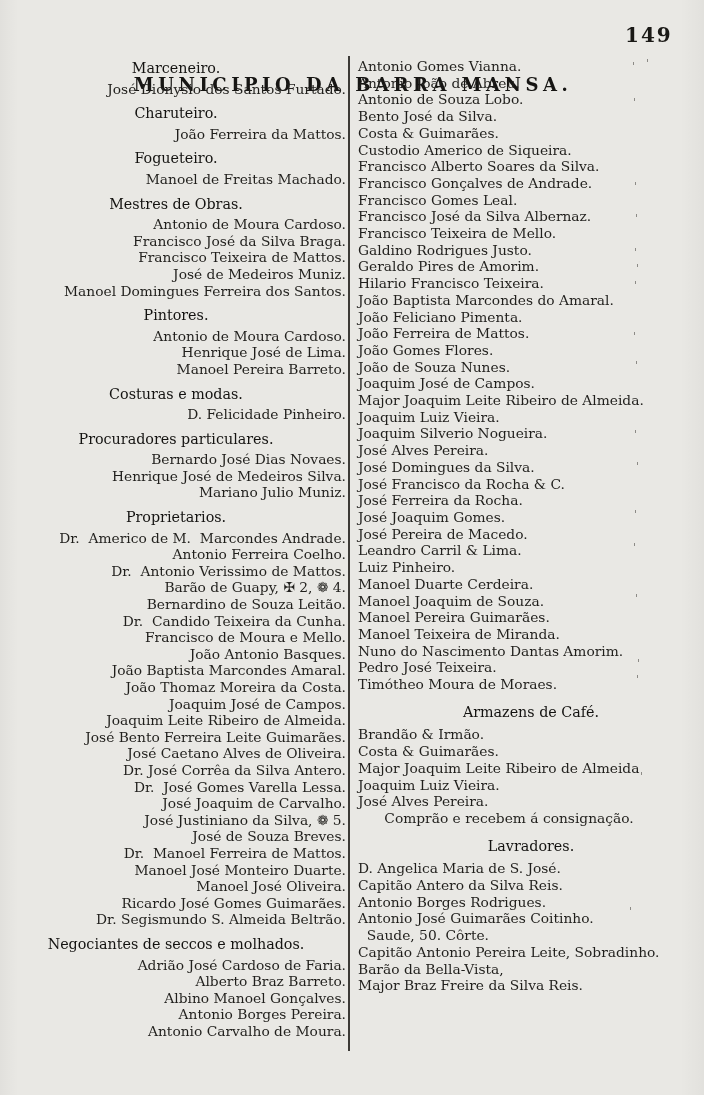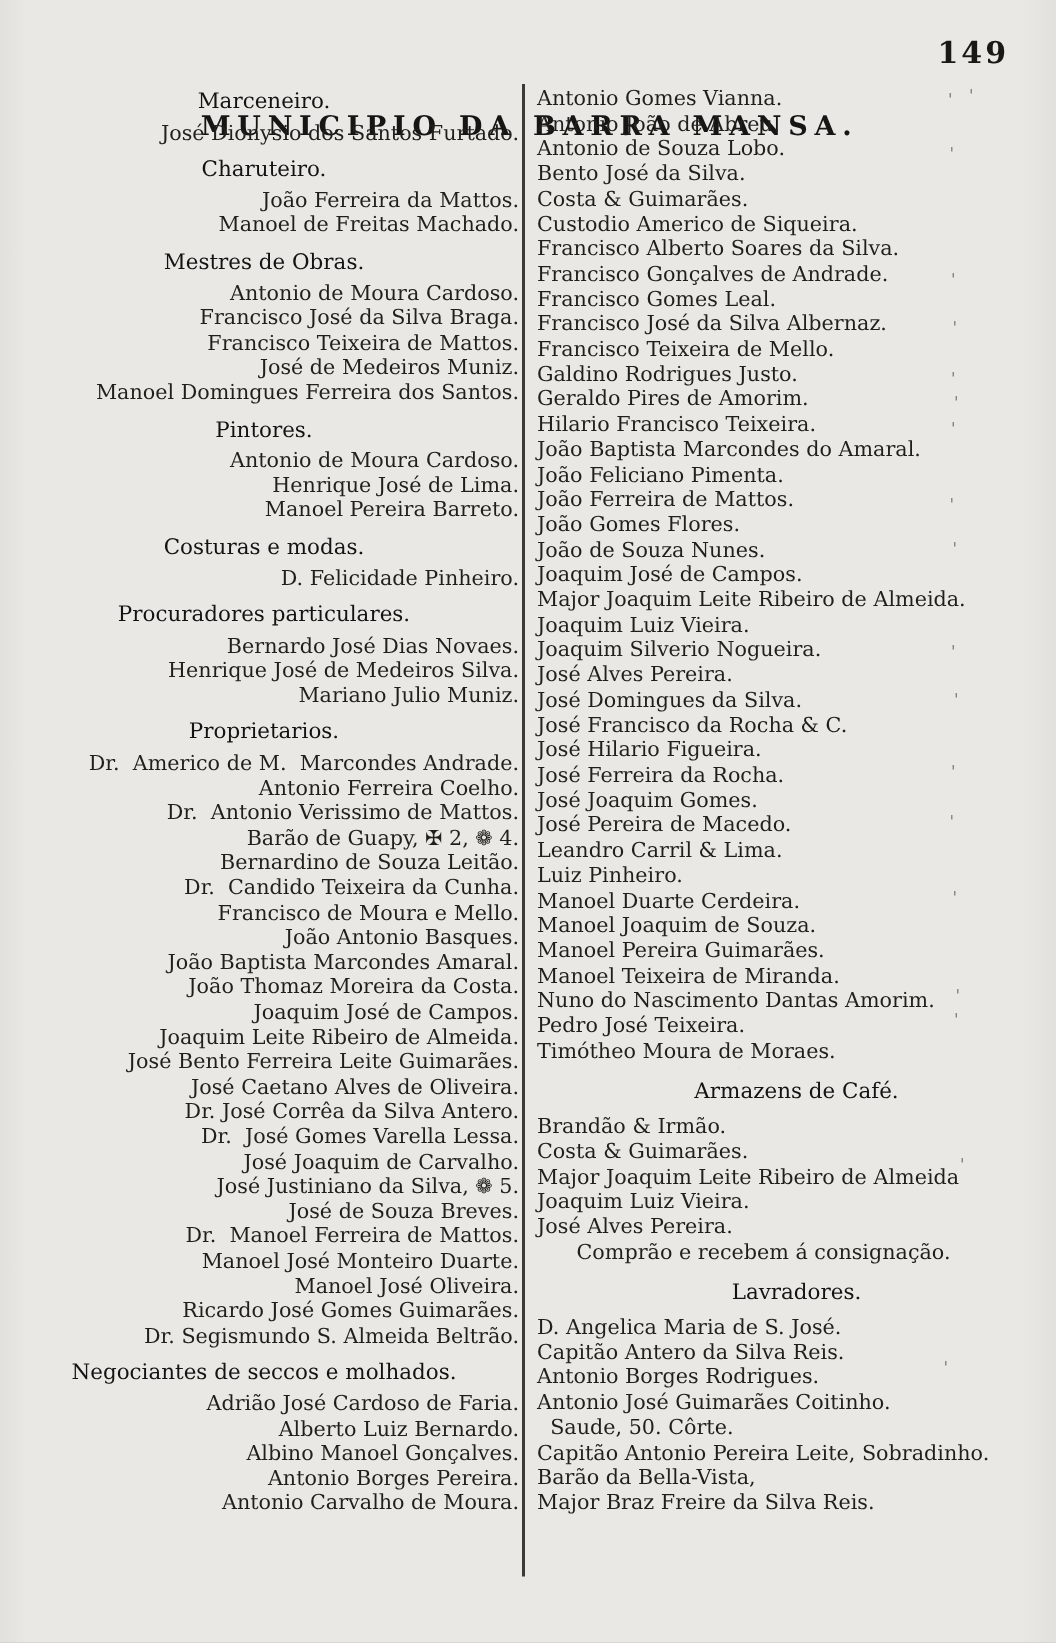--- a/index.html
+++ b/index.html
@@ -50,20 +50,21 @@
 <div class="page">
   <div class="running-title">MUNICIPIO DA BARRA MANSA.</div>
   <div class="page-number">149</div>
   <div class="divider"></div>
 
   <div class="col col-left" id="col-left">
       <div class="heading">Marceneiro.</div>
       <div class="entry">José Dionysio dos Santos Furtado.</div>
       <div class="heading">Charuteiro.</div>
       <div class="entry">João Ferreira da Mattos.</div>
+      <div class="heading">Fogueteiro.</div>
       <div class="entry">Manoel de Freitas Machado.</div>
       <div class="heading">Mestres de Obras.</div>
       <div class="entry">Antonio de Moura Cardoso.</div>
       <div class="entry">Francisco José da Silva Braga.</div>
       <div class="entry">Francisco Teixeira de Mattos.</div>
       <div class="entry">José de Medeiros Muniz.</div>
       <div class="entry">Manoel Domingues Ferreira dos Santos.</div>
       <div class="heading">Pintores.</div>
       <div class="entry">Antonio de Moura Cardoso.</div>
       <div class="entry">Henrique José de Lima.</div>
@@ -94,21 +95,21 @@
       <div class="entry">José Joaquim de Carvalho.</div>
       <div class="entry">José Justiniano da Silva, ❁ 5.</div>
       <div class="entry">José de Souza Breves.</div>
       <div class="entry">Dr.  Manoel Ferreira de Mattos.</div>
       <div class="entry">Manoel José Monteiro Duarte.</div>
       <div class="entry">Manoel José Oliveira.</div>
       <div class="entry">Ricardo José Gomes Guimarães.</div>
       <div class="entry">Dr. Segismundo S. Almeida Beltrão.</div>
       <div class="heading">Negociantes de seccos e molhados.</div>
       <div class="entry">Adrião José Cardoso de Faria.</div>
-      <div class="entry">Alberto Luiz Bernardo.</div>
+      <div class="entry">Alberto Braz Barreto.</div>
       <div class="entry">Albino Manoel Gonçalves.</div>
       <div class="entry">Antonio Borges Pereira.</div>
       <div class="entry">Antonio Carvalho de Moura.</div>
     </div>
   <div class="col col-right" id="col-right">
       <div class="entry">Antonio Gomes Vianna.</div>
       <div class="entry">Antonio João de Abreu.</div>
       <div class="entry">Antonio de Souza Lobo.</div>
       <div class="entry">Bento José da Silva.</div>
       <div class="entry">Costa &amp; Guimarães.</div>
@@ -126,21 +127,20 @@
       <div class="entry">João Ferreira de Mattos.</div>
       <div class="entry">João Gomes Flores.</div>
       <div class="entry">João de Souza Nunes.</div>
       <div class="entry">Joaquim José de Campos.</div>
       <div class="entry">Major Joaquim Leite Ribeiro de Almeida.</div>
       <div class="entry">Joaquim Luiz Vieira.</div>
       <div class="entry">Joaquim Silverio Nogueira.</div>
       <div class="entry">José Alves Pereira.</div>
       <div class="entry">José Domingues da Silva.</div>
       <div class="entry">José Francisco da Rocha &amp; C.</div>
-      <div class="entry">José Hilario Figueira.</div>
       <div class="entry">José Ferreira da Rocha.</div>
       <div class="entry">José Joaquim Gomes.</div>
       <div class="entry">José Pereira de Macedo.</div>
       <div class="entry">Leandro Carril &amp; Lima.</div>
       <div class="entry">Luiz Pinheiro.</div>
       <div class="entry">Manoel Duarte Cerdeira.</div>
       <div class="entry">Manoel Joaquim de Souza.</div>
       <div class="entry">Manoel Pereira Guimarães.</div>
       <div class="entry">Manoel Teixeira de Miranda.</div>
       <div class="entry">Nuno do Nascimento Dantas Amorim.</div>

